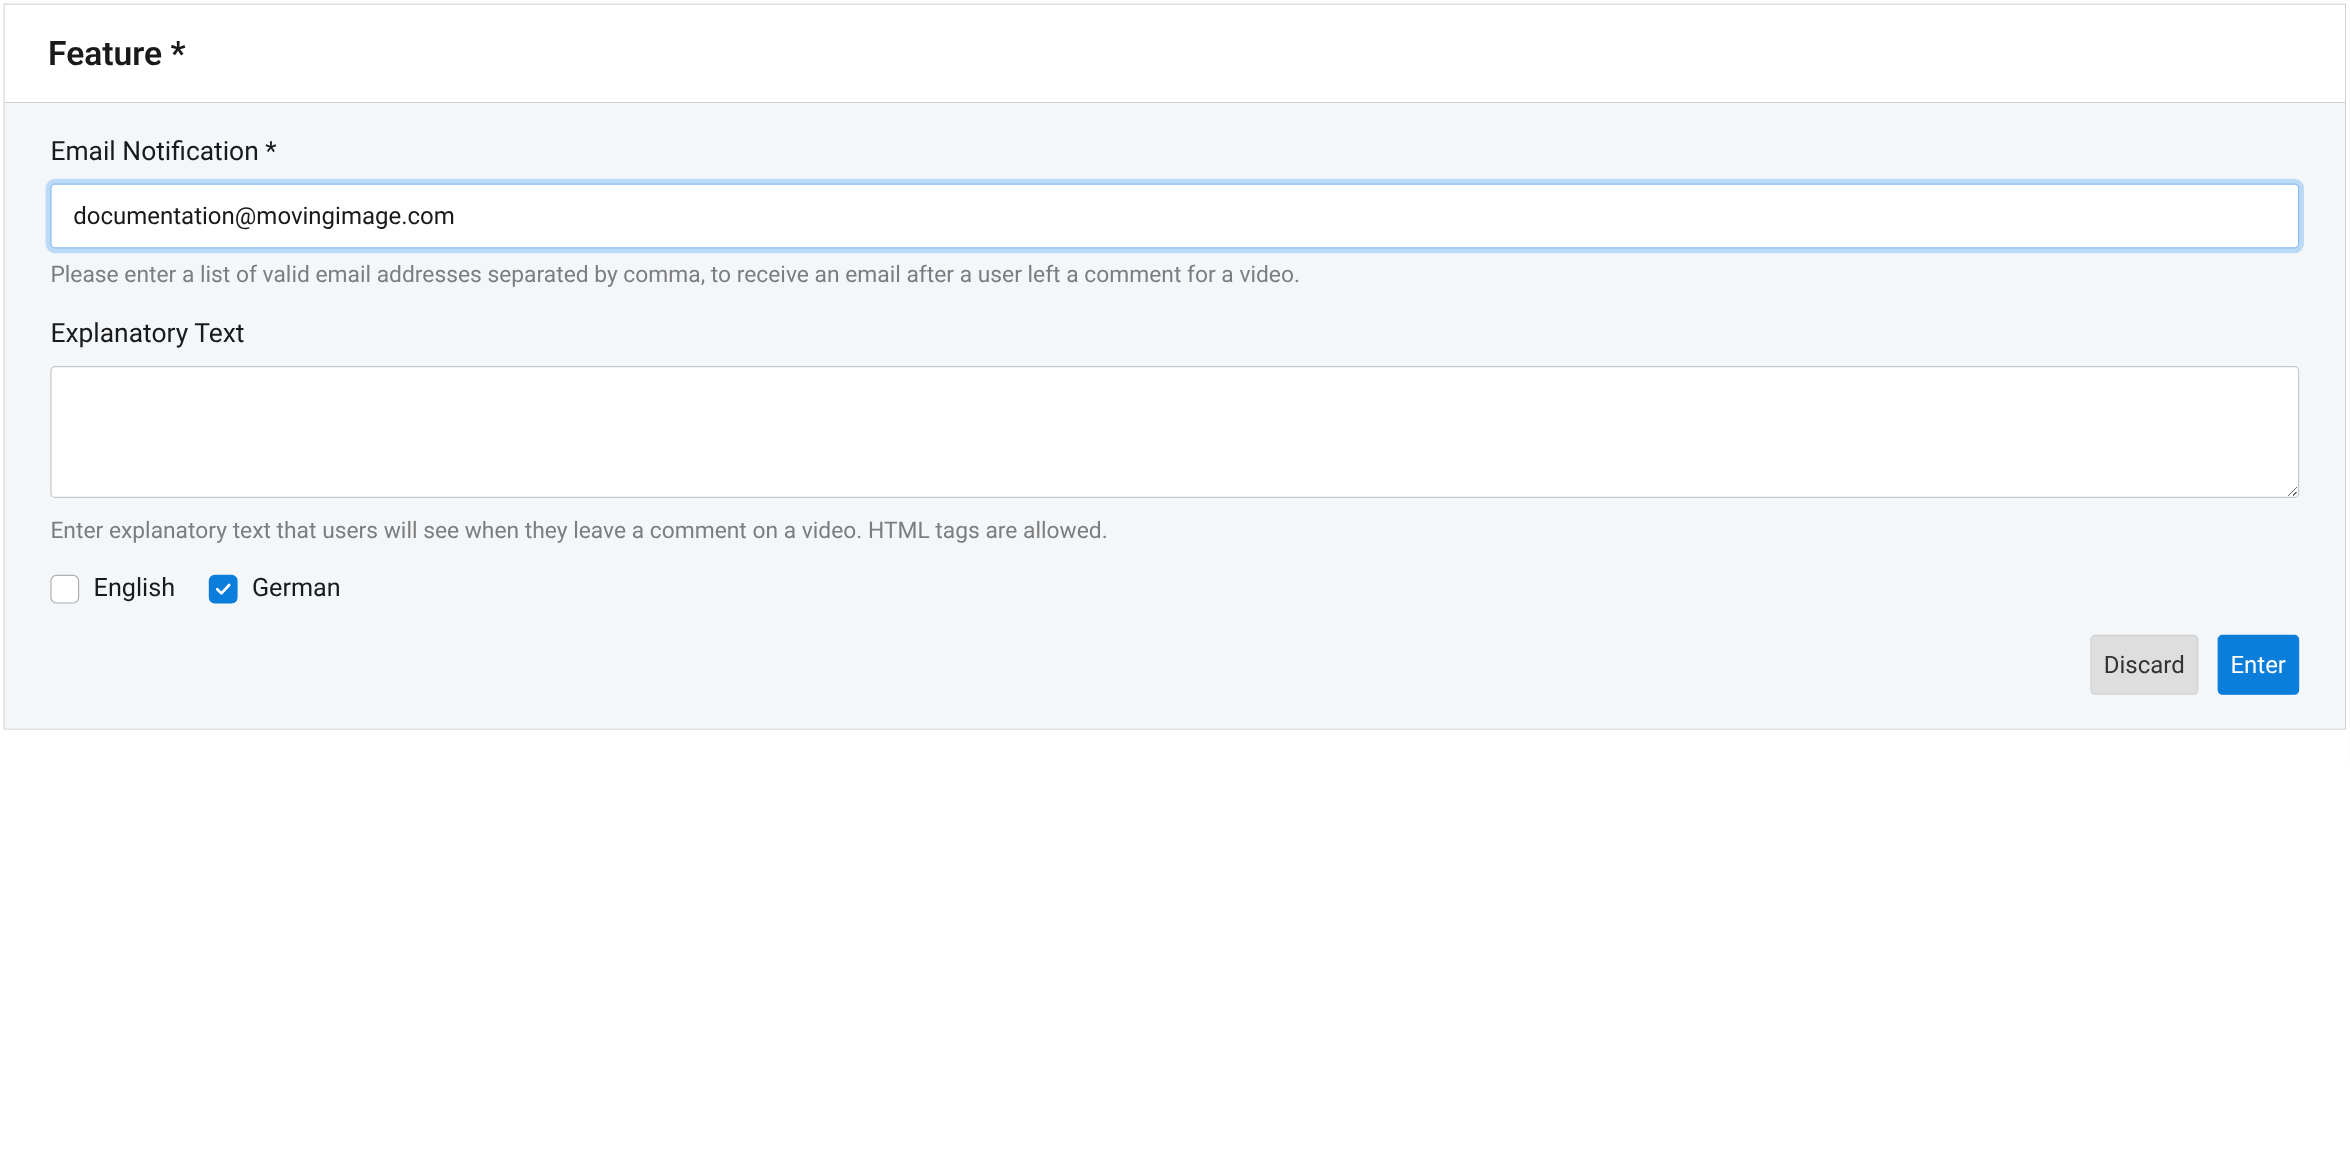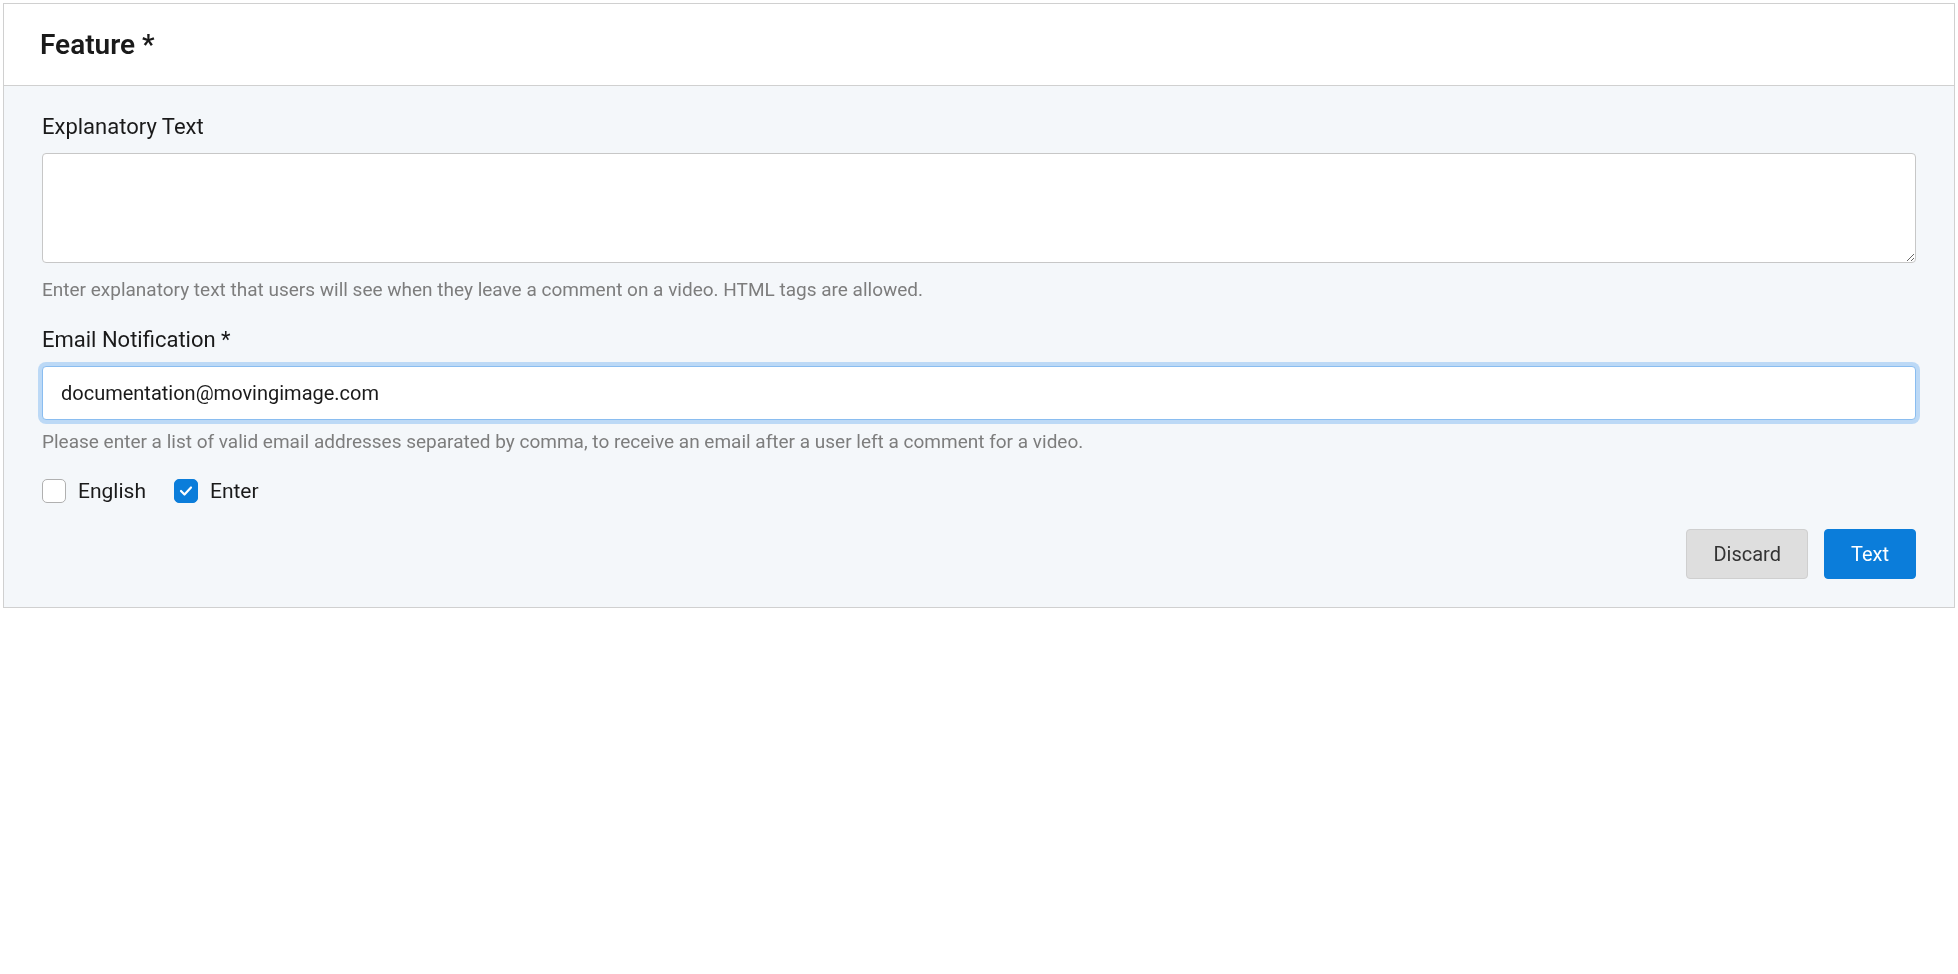--- a/index.html
+++ b/index.html
@@ -108,21 +108,21 @@
   .cbox.checked svg { display: block; }
   .cbox svg { display: none; }
   .cbox-label { font-size: 21px; color: #1a1a1a; }
   .button-row {
     display: flex;
     justify-content: flex-end;
     gap: 16px;
     margin-top: 18px;
   }
   .btn {
-    padding: 12px 26px;
+    padding: 12px 10px;
     font-size: 20px;
     border-radius: 4px;
     cursor: pointer;
     font-family: inherit;
   }
   .btn-secondary {
     background: #dedede;
     border: 1px solid #cfcfcf;
     color: #333;
   }
@@ -136,49 +136,49 @@
 <body>
 
 <div class="panel">
   <div class="panel-header">
     <h1>Feature *</h1>
   </div>
   <div class="panel-body">
 
 
     <div class="row">
+      <label class="field-label">Email Notification *</label>
+      <input type="text" class="text-input focused" value="documentation@movingimage.com" style="">
+      <div class="hint">Please enter a list of valid email addresses separated by comma, to receive an email after a user left a comment for a video.</div>
+    </div>
+
+    <div class="row">
       <label class="field-label">Explanatory Text</label>
       <textarea class="textarea" value="" style=""></textarea>
       <div class="hint">Enter explanatory text that users will see when they leave a comment on a video. HTML tags are allowed.</div>
-    </div>
-
-    <div class="row">
-      <label class="field-label">Email Notification *</label>
-      <input type="text" class="text-input focused" value="documentation@movingimage.com" style="">
-      <div class="hint">Please enter a list of valid email addresses separated by comma, to receive an email after a user left a comment for a video.</div>
     </div>
 
     <div class="row">
       <div class="checkbox-row">
         <div class="checkbox-item">
           <div class="cbox">
             
           </div>
           <span class="cbox-label">English</span>
         </div>
         <div class="checkbox-item">
           <div class="cbox checked">
             <svg width="14" height="14" viewBox="0 0 14 14">
                 <path d="M2 7 L5.5 10.5 L12 3.5" stroke="#fff" stroke-width="2.2" fill="none" stroke-linecap="round" stroke-linejoin="round"></path>
               </svg>
           </div>
-          <span class="cbox-label">Enter</span>
+          <span class="cbox-label">German</span>
         </div>
       </div>
     </div>
 
     <div class="button-row">
       <button class="btn btn-secondary">Discard</button>
-      <button class="btn btn-primary">Text</button>
+      <button class="btn btn-primary">Enter</button>
     </div>
 
   </div>
 </div>
 
 </body></html>

